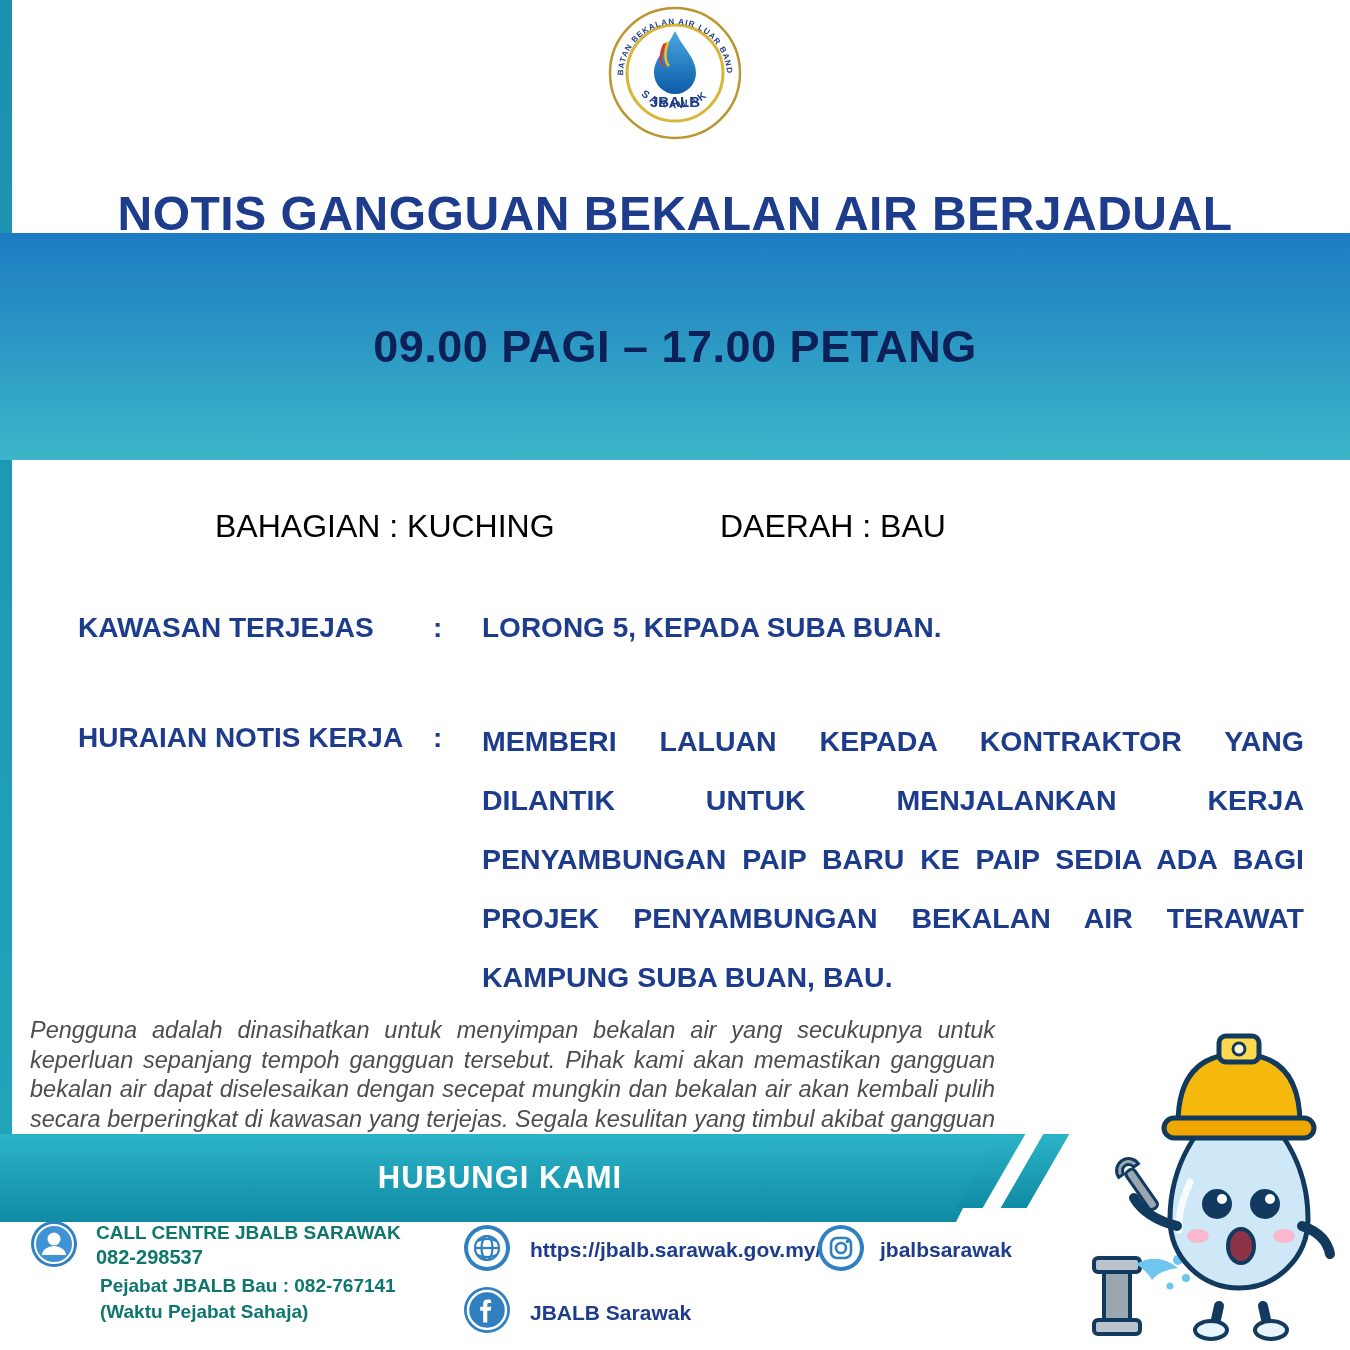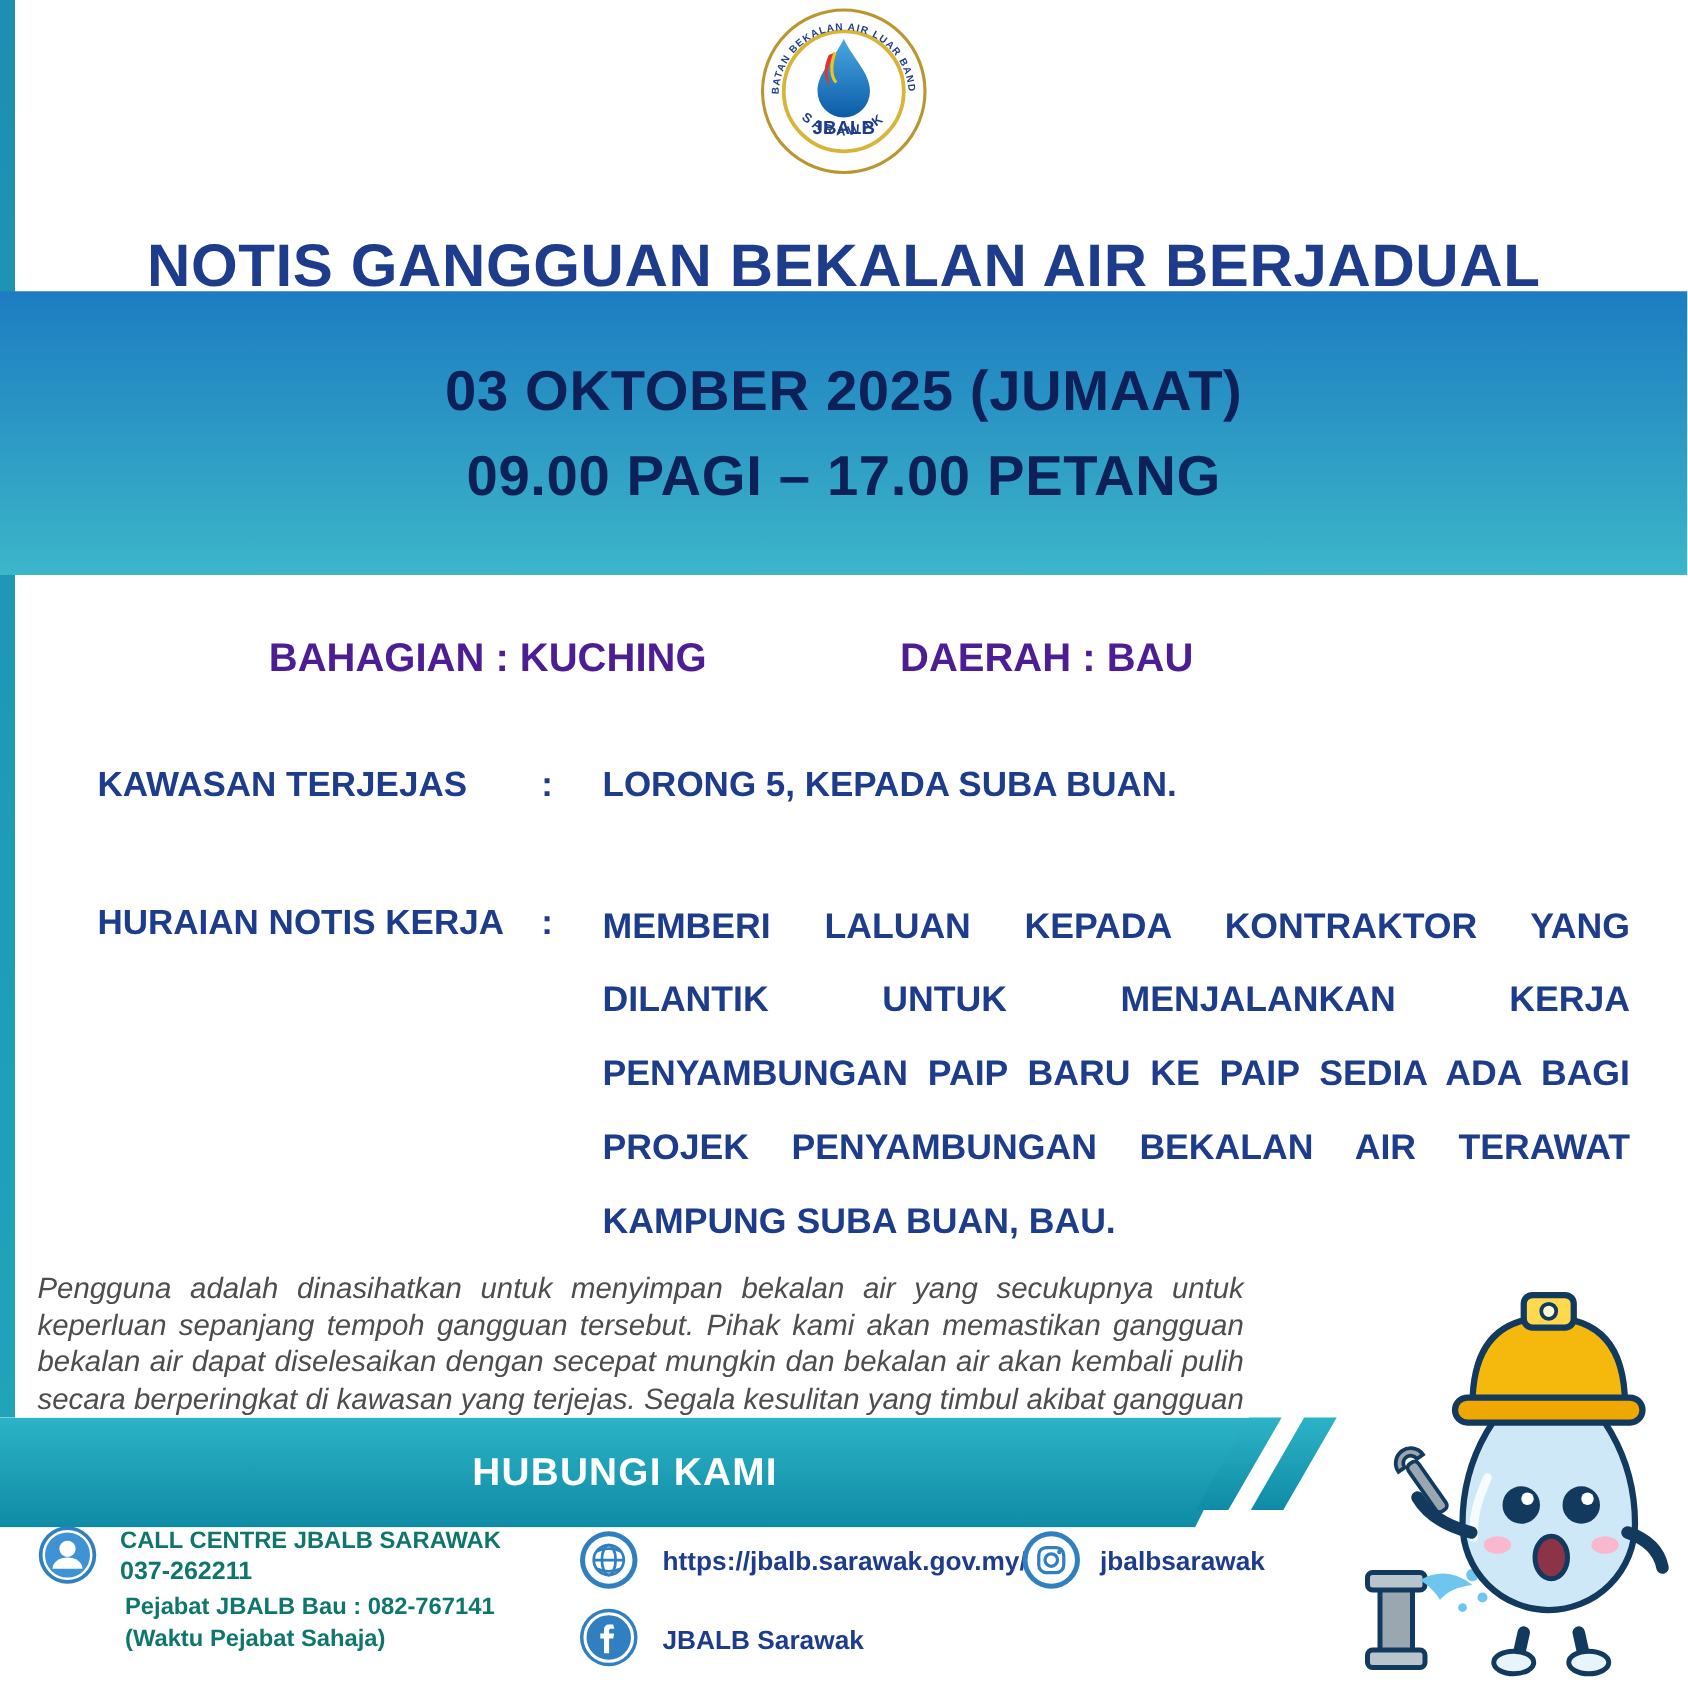--- a/index.html
+++ b/index.html
@@ -24,21 +24,21 @@
 
   .date-banner{
     top:233px;left:0;width:1350px;height:227px;
     background:linear-gradient(180deg,#1d7cc2 0%,#2f9fc5 60%,#3cb6c9 100%);
     display:flex;flex-direction:column;align-items:center;justify-content:center;gap:16px;
   }
   .date-banner .line{
     font-size:45px;font-weight:800;color:#0e2058;letter-spacing:.5px;
   }
 
-  .region{font-size:32px;font-weight:700;color:#4c1d95;}
+  .region{font-size:32px;font-weight:400;color:#000000;}
   .bahagian{top:508px;left:215px;}
   .daerah{top:508px;left:720px;}
 
   .detail-label{font-size:28px;font-weight:700;color:#1e3c8c;}
   .kawasan-label{top:612px;left:78px;}
   .kawasan-colon{top:612px;left:433px;}
   .kawasan-value{top:612px;left:482px;font-size:28px;font-weight:700;color:#1e3c8c;}
 
   .huraian-label{top:722px;left:78px;}
   .huraian-colon{top:722px;left:433px;}
@@ -112,21 +112,20 @@
     <path d="M67,25 C 59,42 46,52 46,67 a 21,21 0 0 0 42,0 C 88,52 75,42 67,25 Z" fill="url(#dropgrad)"></path>
     <path d="M55,38 C 50,49 51,58 56,63 C 52,53 55,45 60,36 Z" fill="#e2342b"></path>
     <path d="M60,36 C 56,47 57,56 61,60" stroke="#f2c318" stroke-width="2.5" fill="none"></path>
     <text x="67" y="101" text-anchor="middle" font-size="15" font-weight="bold" fill="#1e3c8c">JBALB</text>
   </svg>
 </div>
 
 <div class="abs title">NOTIS GANGGUAN BEKALAN AIR BERJADUAL</div>
 
 <div class="abs date-banner">
-  <div class="line">03 OKTOBER 2025 (JUMAAT)</div>
   <div class="line">09.00 PAGI – 17.00 PETANG</div>
 </div>
 
 <div class="abs region bahagian">BAHAGIAN : KUCHING</div>
 <div class="abs region daerah">DAERAH : BAU</div>
 
 <div class="abs detail-label kawasan-label">KAWASAN TERJEJAS</div>
 <div class="abs detail-label kawasan-colon">:</div>
 <div class="abs kawasan-value">LORONG 5, KEPADA SUBA BUAN.</div>
 
@@ -147,21 +146,21 @@
 <div class="abs call-icon">
   <svg class="icon-circle" viewBox="0 0 48 48">
     <circle cx="24" cy="24" r="23" fill="#2f7fc1"></circle>
     <circle cx="24" cy="24" r="19" fill="#3f93d4" stroke="#ffffff" stroke-width="2"></circle>
     <circle cx="24" cy="19" r="6.5" fill="#ffffff"></circle>
     <path d="M12,35 a12,9 0 0 1 24,0 z" fill="#ffffff"></path>
   </svg>
 </div>
 <div class="abs call-text">
   <div class="l1">CALL CENTRE JBALB SARAWAK</div>
-  <div class="l2">037-262211</div>
+  <div class="l2">082-298537</div>
   <div class="l3">Pejabat JBALB Bau : 082-767141</div>
   <div class="l4">(Waktu Pejabat Sahaja)</div>
 </div>
 
 <div class="abs web-icon">
   <svg class="icon-circle" viewBox="0 0 48 48">
     <circle cx="24" cy="24" r="23" fill="#2f7fc1"></circle>
     <circle cx="24" cy="24" r="19" fill="#ffffff"></circle>
     <g stroke="#2f7fc1" stroke-width="2.2" fill="none">
       <circle cx="24" cy="24" r="12"></circle>

